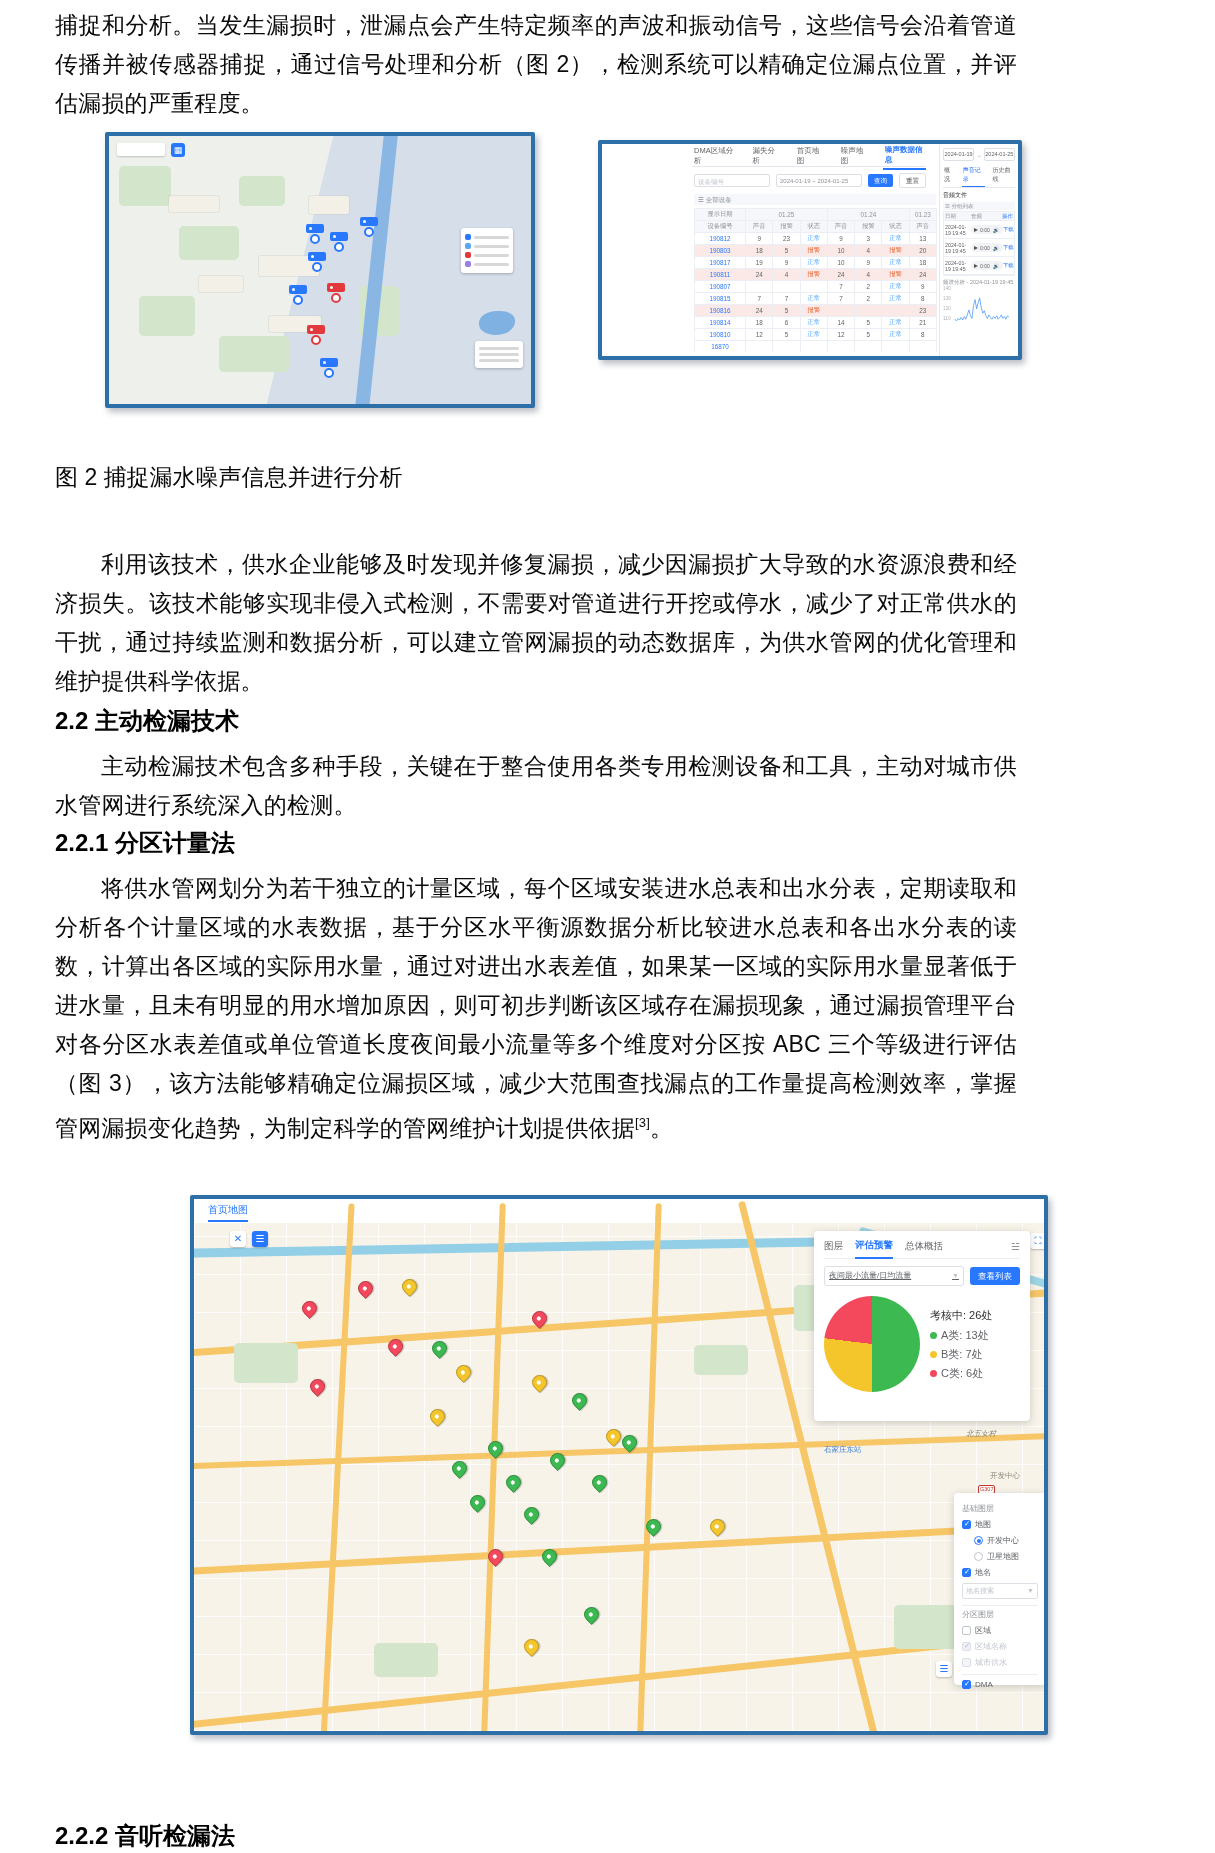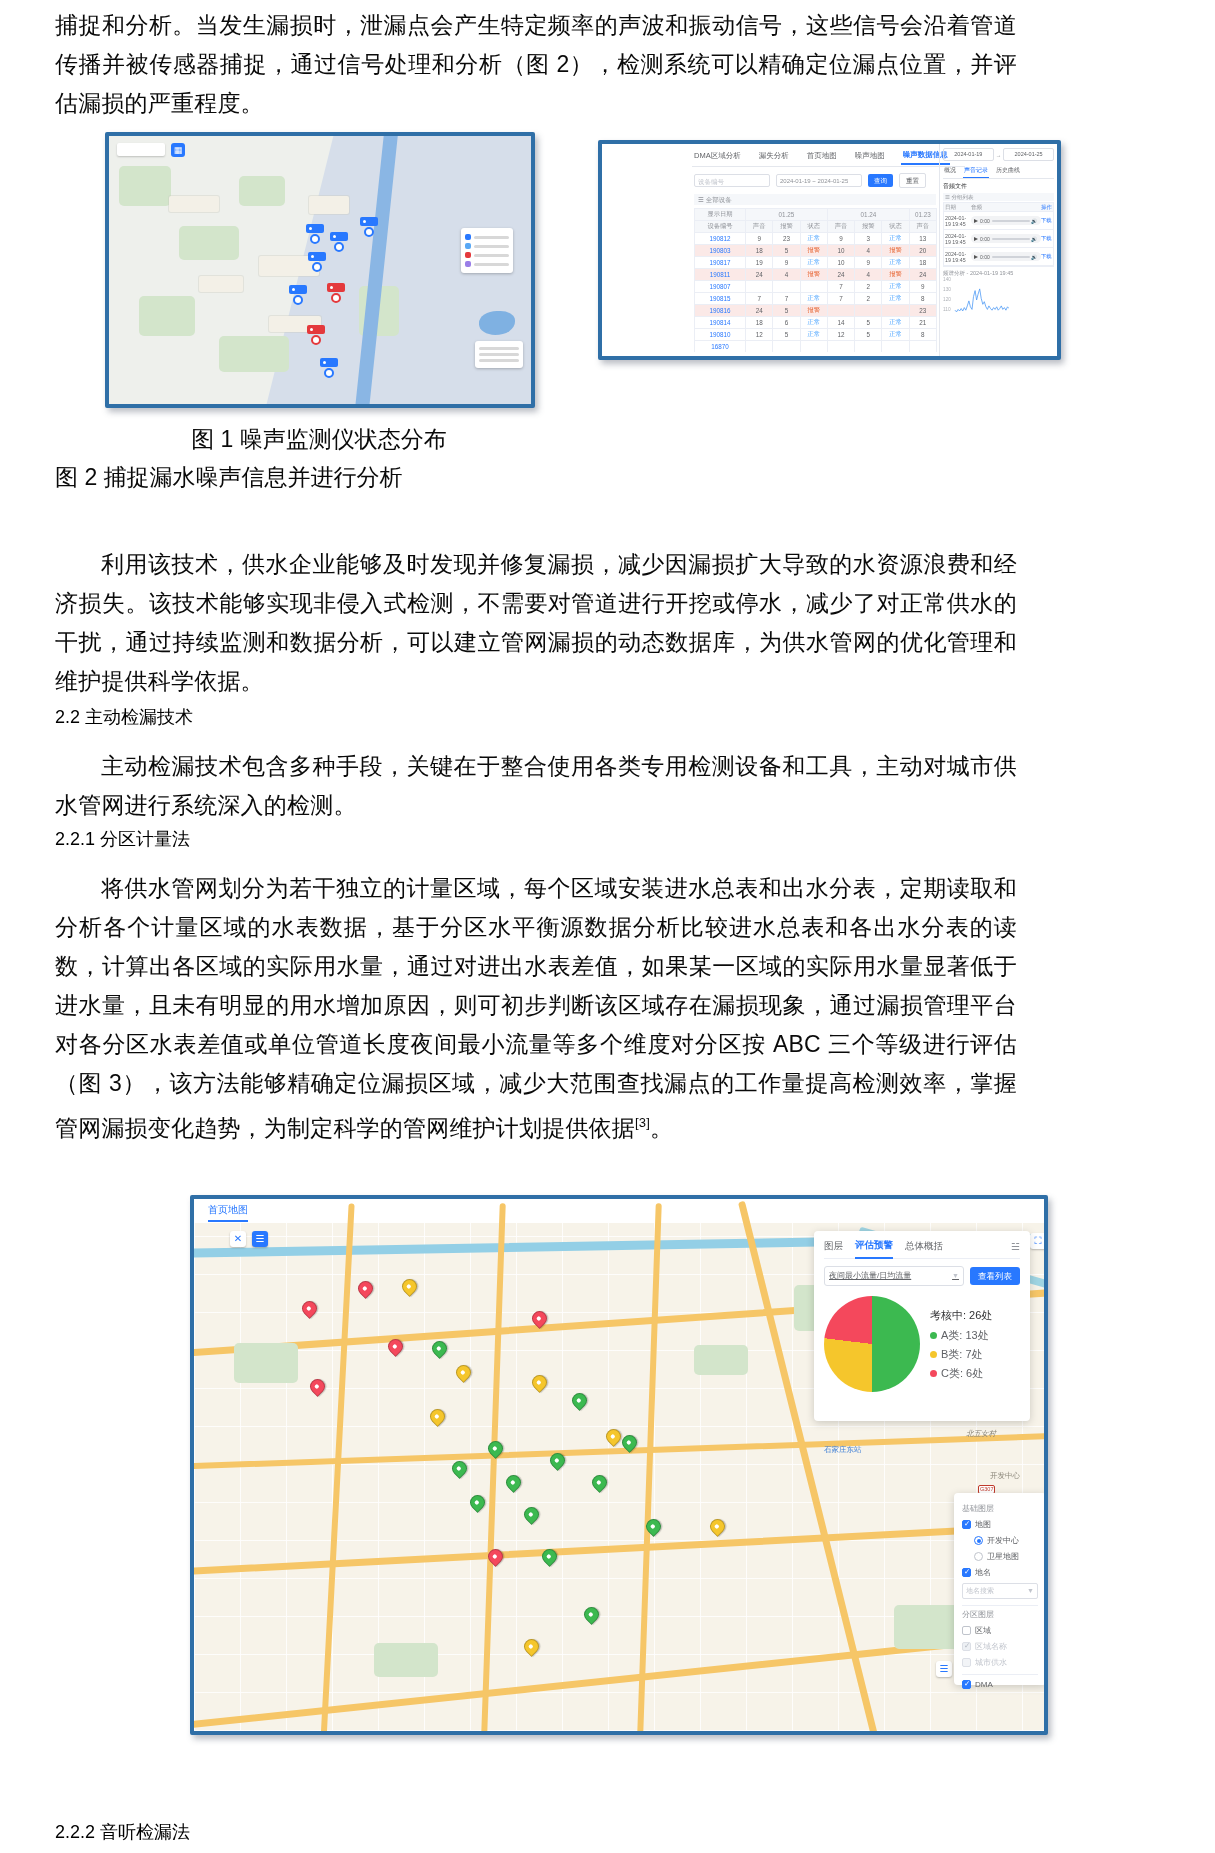--- a/index.html
+++ b/index.html
@@ -1,20 +1,20 @@
 <!DOCTYPE html>
 <html lang="zh"><head>
 <meta charset="utf-8">
 <style>
   html,body{margin:0;padding:0;background:#fff;}
   #page{position:relative;width:1215px;height:1853px;background:#fff;overflow:hidden;
         font-family:"Liberation Sans","DejaVu Sans",sans-serif;color:#111;}
   .doc-text{position:absolute;left:55px;width:962px;font-size:23px;line-height:39px;
             text-align:justify;color:#0a0a0a;letter-spacing:.2px;}
-  .doc-h{position:absolute;left:55px;font-size:18px;font-weight:normal;color:#000;}
+  .doc-h{position:absolute;left:55px;font-size:24px;font-weight:bold;color:#000;}
   .indent{text-indent:2em;}
   .caption{position:absolute;font-size:23px;color:#0a0a0a;}
   sup{font-size:13px;}
 
   
   .figframe{position:absolute;box-sizing:border-box;border:4px solid #2f6fa7;border-radius:2px;
             background:#fff;box-shadow:3px 4px 6px rgba(60,70,90,.35);overflow:hidden;}
 
   
   .f1map{position:absolute;inset:0;background:#eef0ec;}
@@ -220,21 +220,21 @@
           <span class="tag"></span>
           <span class="dot"></span>
         </div>
         <div class="pin1" style="left: 198px; top: 189px; color: rgb(228, 57, 60);">
           <span class="tag"></span>
           <span class="dot"></span>
         </div>
       </div>
   </div>
 
-  <div class="figframe" style="left:598px;top:140px;width:463px;height:220px;">
+  <div class="figframe" style="left:598px;top:140px;width:424px;height:220px;">
     <div class="f2wrap">
       <div class="f2tabs">
           <span class="f2tab">DMA区域分析</span>
           <span class="f2tab">漏失分析</span>
           <span class="f2tab">首页地图</span>
           <span class="f2tab">噪声地图</span>
           <span class="f2tab on">噪声数据信息</span>
         </div>
       <div class="f2search">
         <div class="f2input" title="设备编号">设备编号</div>
@@ -422,21 +422,20 @@
             </div>
           </div>
         <div class="f2spec">频谱分析 - 2024-01-19 19:45</div>
         <div class="f2chart"><span class="yt" style="top:-2px">140</span><span class="yt" style="top:8px">130</span><span class="yt" style="top:18px">120</span><span class="yt" style="top:28px">110</span><svg width="66" height="40">
               <polyline points="12.0,31.2 13.5,32.9 15.1,30.4 16.6,32.0 18.2,29.5 19.7,32.0 21.3,28.6 22.8,31.2 24.3,26.9 25.9,21.9 27.4,27.8 29.0,30.4 30.5,17.6 32.1,11.6 33.6,21.0 35.1,15.1 36.7,9.9 38.2,19.3 39.8,25.3 41.3,22.7 42.9,27.8 44.4,30.4 45.9,26.9 47.5,29.5 49.0,31.2 50.6,28.6 52.1,30.4 53.7,27.8 55.2,31.2 56.7,29.5 58.3,26.9 59.8,30.4 61.4,28.6 62.9,31.2 64.5,27.8 66.0,29.5" fill="none" stroke="#4f9bf5" stroke-width="0.8"></polyline>
             </svg></div>
       </div>
     </div>
   </div>
 
-  <div class="caption" style="left:105px;top:424px;width:428px;text-align:center;">图 1 噪声监测仪状态分布</div>
   <div class="caption" style="left:55px;top:462px;">图 2 捕捉漏水噪声信息并进行分析</div>
 
   <div class="doc-text indent" style="top:545px;">利用该技术，供水企业能够及时发现并修复漏损，减少因漏损扩大导致的水资源浪费和经济损失。该技术能够实现非侵入式检测，不需要对管道进行开挖或停水，减少了对正常供水的干扰，通过持续监测和数据分析，可以建立管网漏损的动态数据库，为供水管网的优化管理和维护提供科学依据。</div>
   <div class="doc-h" style="top:705px;">2.2 主动检漏技术</div>
   <div class="doc-text indent" style="top:747px;">主动检漏技术包含多种手段，关键在于整合使用各类专用检测设备和工具，主动对城市供水管网进行系统深入的检测。</div>
   <div class="doc-h" style="top:827px;">2.2.1 分区计量法</div>
   <div class="doc-text indent" style="top:869px;">
     <span>将供水管网划分为若干独立的计量区域，每个区域安装进水总表和出水分表，定期读取和分析各个计量区域的水表数据，基于分区水平衡源数据分析比较进水总表和各出水分表的读数，计算出各区域的实际用水量，通过对进出水表差值，如果某一区域的实际用水量显著低于进水量，且未有明显的用水增加原因，则可初步判断该区域存在漏损现象，通过漏损管理平台对各分区水表差值或单位管道长度夜间最小流量等多个维度对分区按 ABC 三个等级进行评估（图 3），该方法能够精确定位漏损区域，减少大范围查找漏点的工作量提高检测效率，掌握管网漏损变化趋势，为制定科学的管网维护计划提供依据</span><sup>[3]</sup><span>。</span>
   </div>
 

